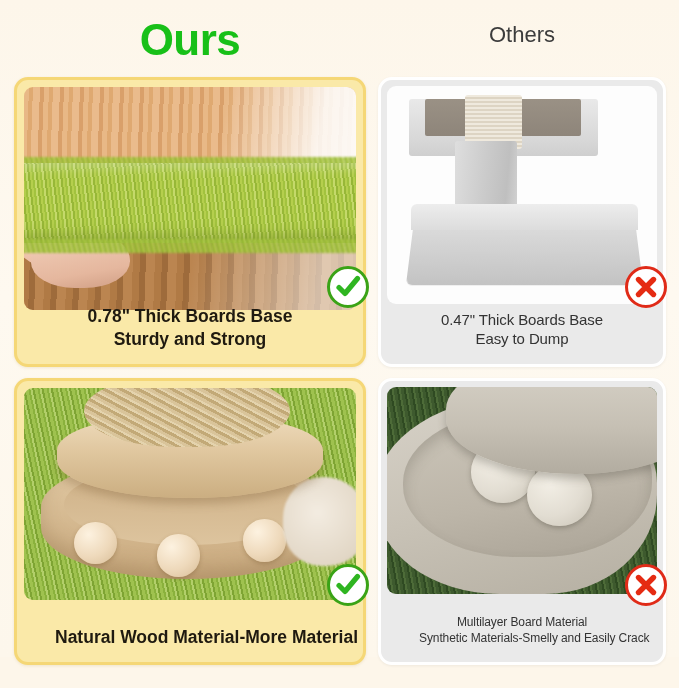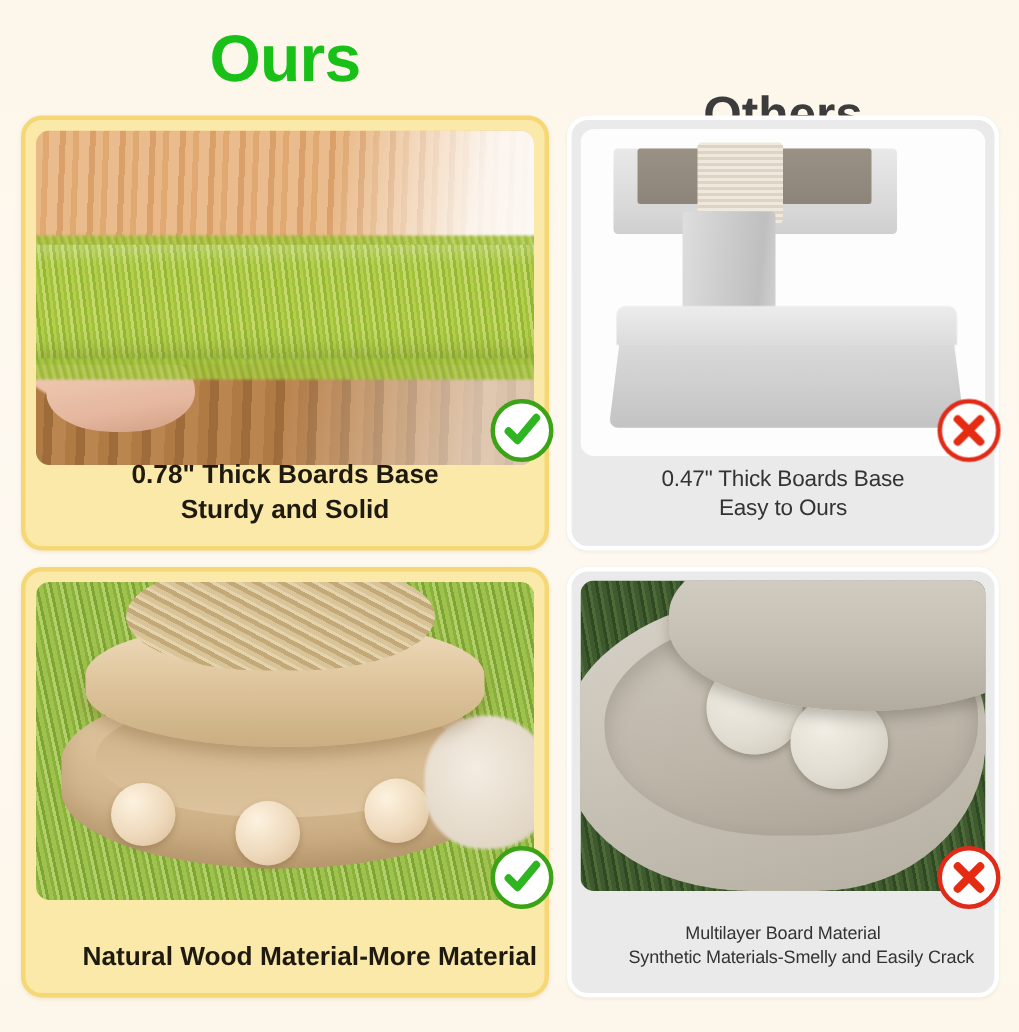--- a/index.html
+++ b/index.html
@@ -42,25 +42,24 @@
     top: 4px;
     font-size: 44px;
     font-weight: bold;
     color: #18c018;
     letter-spacing: -0.5px;
   }
   .hdr-others {
     left: 378px;
     width: 288px;
     top: 10px;
-    font-size: 33px;
-    font-weight: bold;
+    font-size: 22px;
+    font-weight: normal;
     color: #3c3c3c;
     letter-spacing: 0px;
-    margin-top: 35px;
   }
 
   
   .card {
     position: absolute;
     box-sizing: border-box;
     overflow: visible;
   }
   .card-ours {
     left: 14px;
@@ -331,21 +330,21 @@
         <div class="wood-lower"></div>
         <div class="hand-l"></div>
         <div class="hand-thumb"></div>
         <div class="fur-edge-top"></div>
         <div class="fur-band"></div>
         <div class="fur-edge-bot"></div>
       </div>
     </div>
     <div class="caption cap-ours">
       <span class="cap-line">0.78" Thick Boards Base</span>
-      <span class="cap-line">Sturdy and Solid</span>
+      <span class="cap-line">Sturdy and Strong</span>
     </div>
     <div class="badge badge-check badge-pos-ours">
       <svg width="26" height="26" viewBox="0 0 26 26" aria-hidden="true">
         <path d="M4 13.5 L10 19.5 L22.5 4.5" fill="none" stroke="#2fb521" stroke-width="5.2" stroke-linecap="round" stroke-linejoin="round"></path>
       </svg>
     </div>
   </div>
 
   <div class="card card-others row1">
     <div class="photo">
@@ -354,21 +353,21 @@
         <div class="ct-plat"></div>
         <div class="ct-plat-dark"></div>
         <div class="ct-post-sisal"></div>
         <div class="ct-post-gray"></div>
         <div class="ct-base"></div>
         <div class="ct-base-top"></div>
       </div>
     </div>
     <div class="caption cap-others">
       <span class="cap-line">0.47" Thick Boards Base</span>
-      <span class="cap-line">Easy to Ours</span>
+      <span class="cap-line">Easy to Dump</span>
     </div>
     <div class="badge badge-cross badge-pos-oth">
       <svg width="24" height="24" viewBox="0 0 24 24" aria-hidden="true">
         <path d="M4.5 4.5 L19.5 19.5 M19.5 4.5 L4.5 19.5" fill="none" stroke="#e52b12" stroke-width="5.4" stroke-linecap="round"></path>
       </svg>
     </div>
   </div>
 
   <div class="card card-ours row2">
     <div class="photo">

